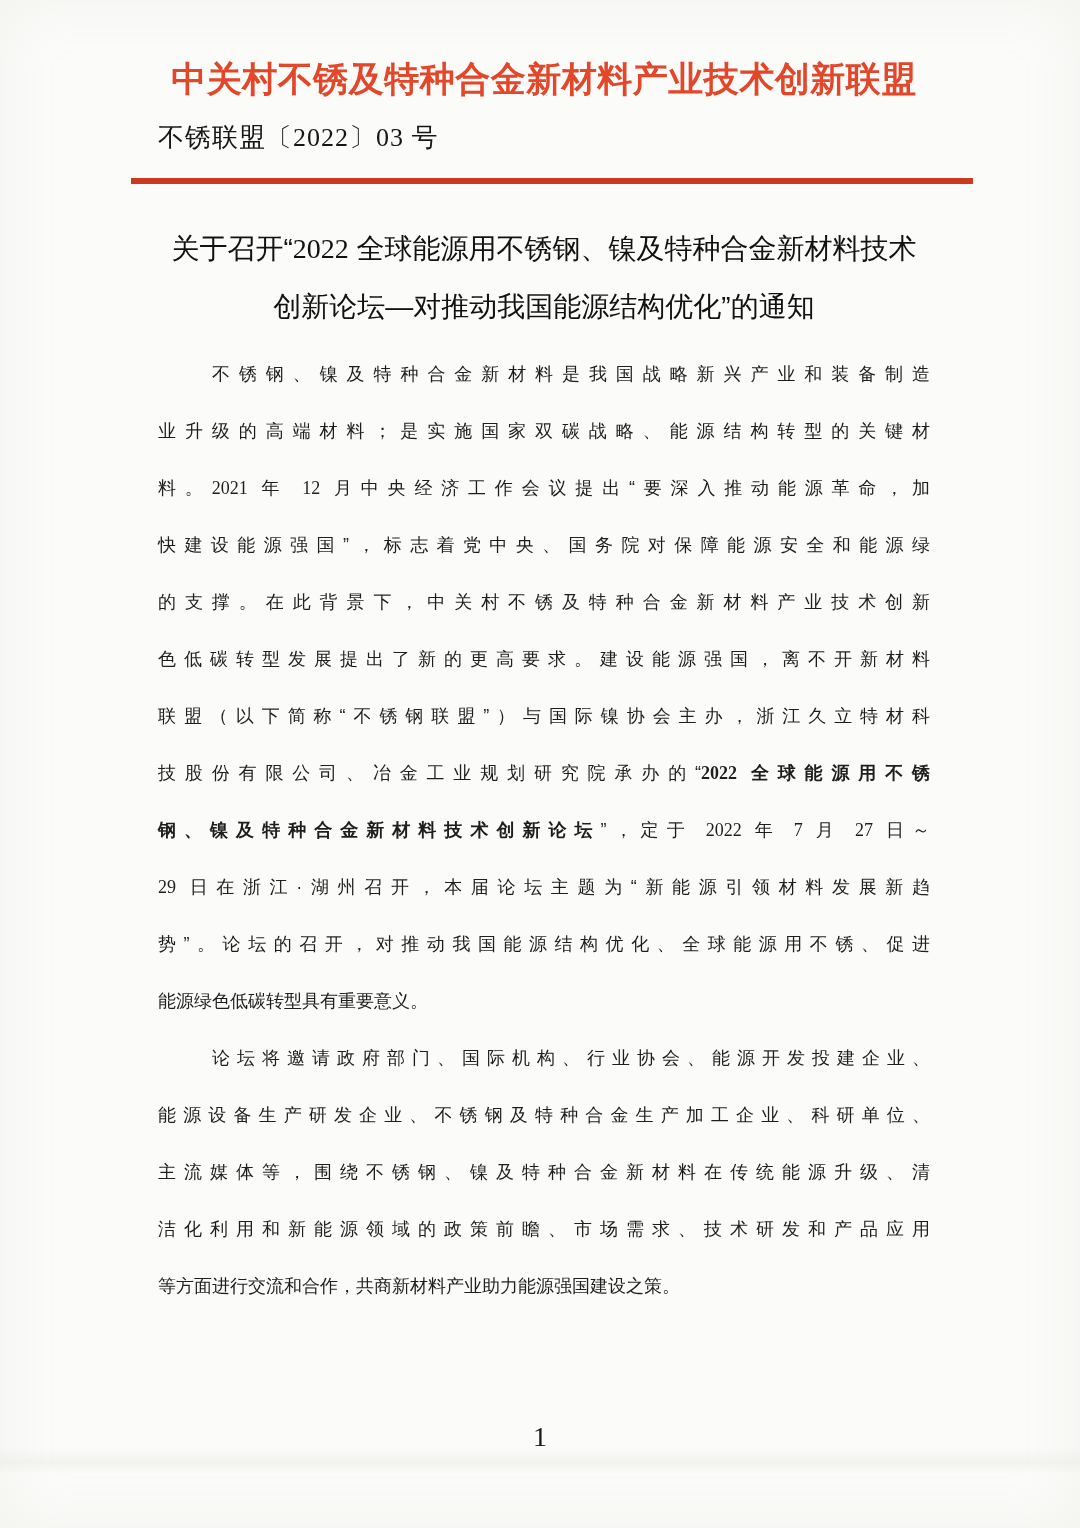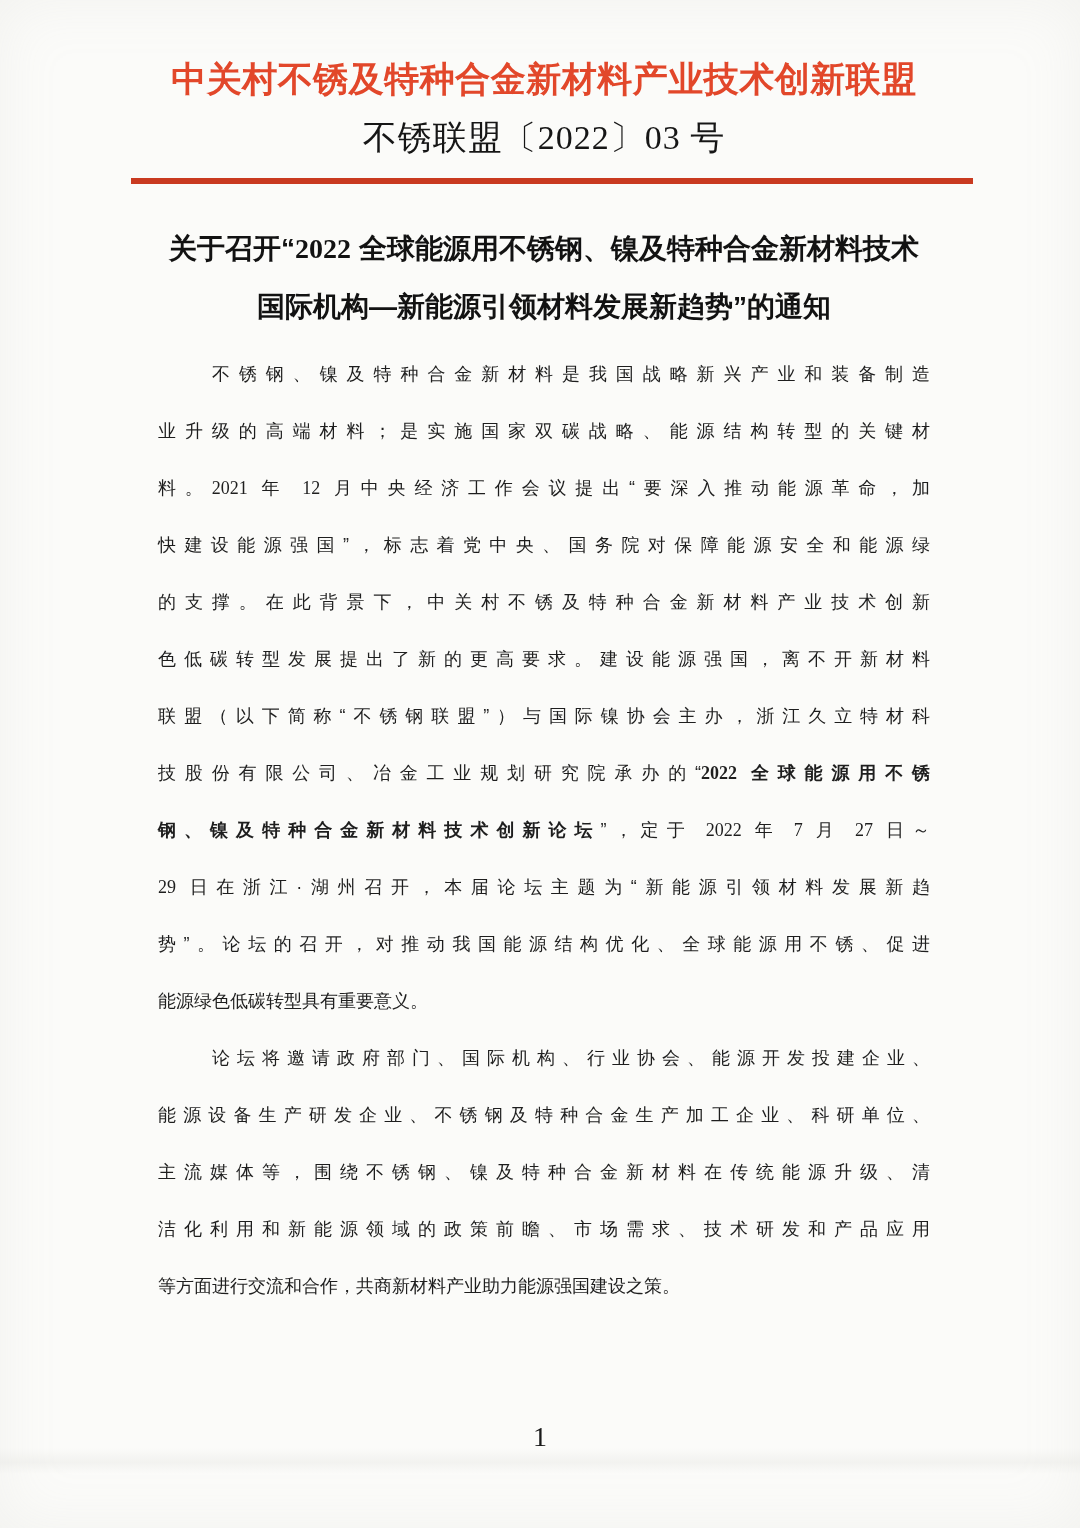--- a/index.html
+++ b/index.html
@@ -26,33 +26,33 @@
     box-shadow:inset 0 0 60px rgba(180,180,175,0.12);
   }
   .org-title{
     margin:0;padding-top:54px;
     font-size:35px;font-weight:bold;line-height:50px;
     text-align:center;white-space:nowrap;
     color:var(--accent);
     letter-spacing:0.5px;
   }
   .doc-number{
-    margin-top:14px;text-align:center;
+    margin-top:14px;
     font-family:"Liberation Serif","DejaVu Serif",serif;
-    font-size:34px;line-height:40px;letter-spacing:1px;
+    font-size:26px;line-height:40px;letter-spacing:1px;
     color:#161616;
   }
   .red-rule{
     height:6px;background:var(--rule);
     margin:20px -43px 0 -27px;
   }
   .notice-title{margin-top:36px;}
   .notice-title .doc-line{
     text-align:center;text-align-last:center;
-    font-weight:bold;font-size:28px;line-height:58px;
+    font-weight:normal;font-size:28px;line-height:58px;
     white-space:nowrap;color:#121212;
   }
   .body-text{
     margin-top:10px;
     font-size:18px;line-height:57px;
     text-justify:inter-character;
   }
   .doc-line{
     text-align:justify;text-align-last:justify;
   }
@@ -78,21 +78,21 @@
 <div class="paper">
 
   <h1 class="org-title">中关村不锈及特种合金新材料产业技术创新联盟</h1>
 
   <div class="doc-number">不锈联盟〔2022〕03 号</div>
 
   <div class="red-rule"></div>
 
   <section class="notice-title">
       <div class="doc-line"><span>关于召开“<span class="num">2022</span> 全球能源用不锈钢、镍及特种合金新材料技术</span></div>
-      <div class="doc-line"><span>国际机构—新能源引领材料发展新趋势”的通知</span></div>
+      <div class="doc-line"><span>创新论坛—对推动我国能源结构优化”的通知</span></div>
     </section>
 
   <section class="body-text">
     <div>
         <div class="doc-line indent"><span>不锈钢、镍及特种合金新材料是我国战略新兴产业和装备制造</span></div>
         <div class="doc-line"><span>业升级的高端材料；是实施国家双碳战略、能源结构转型的关键材</span></div>
         <div class="doc-line"><span>料。<span class="num">2021</span> 年 <span class="num">12</span> 月中央经济工作会议提出“要深入推动能源革命，加</span></div>
         <div class="doc-line"><span>快建设能源强国”，标志着党中央、国务院对保障能源安全和能源绿</span></div>
         <div class="doc-line"><span>的支撑。在此背景下，中关村不锈及特种合金新材料产业技术创新</span></div>
         <div class="doc-line"><span>色低碳转型发展提出了新的更高要求。建设能源强国，离不开新材料</span></div>

